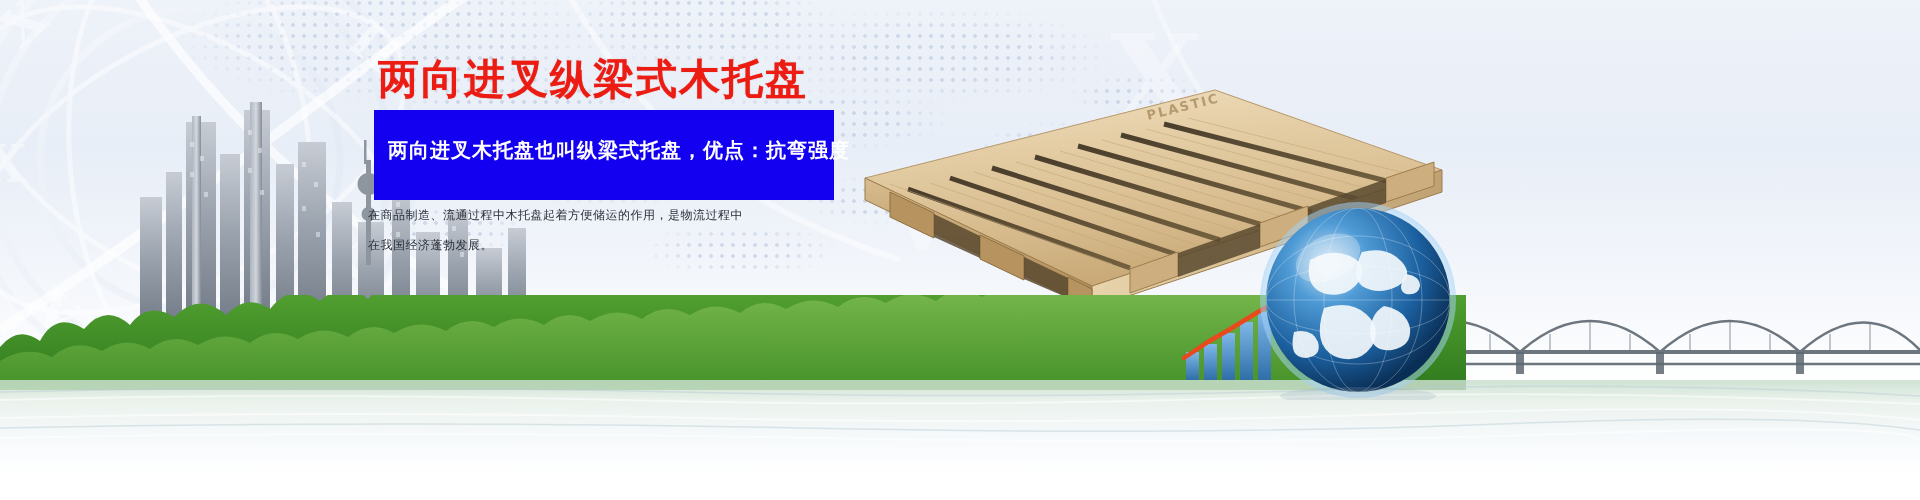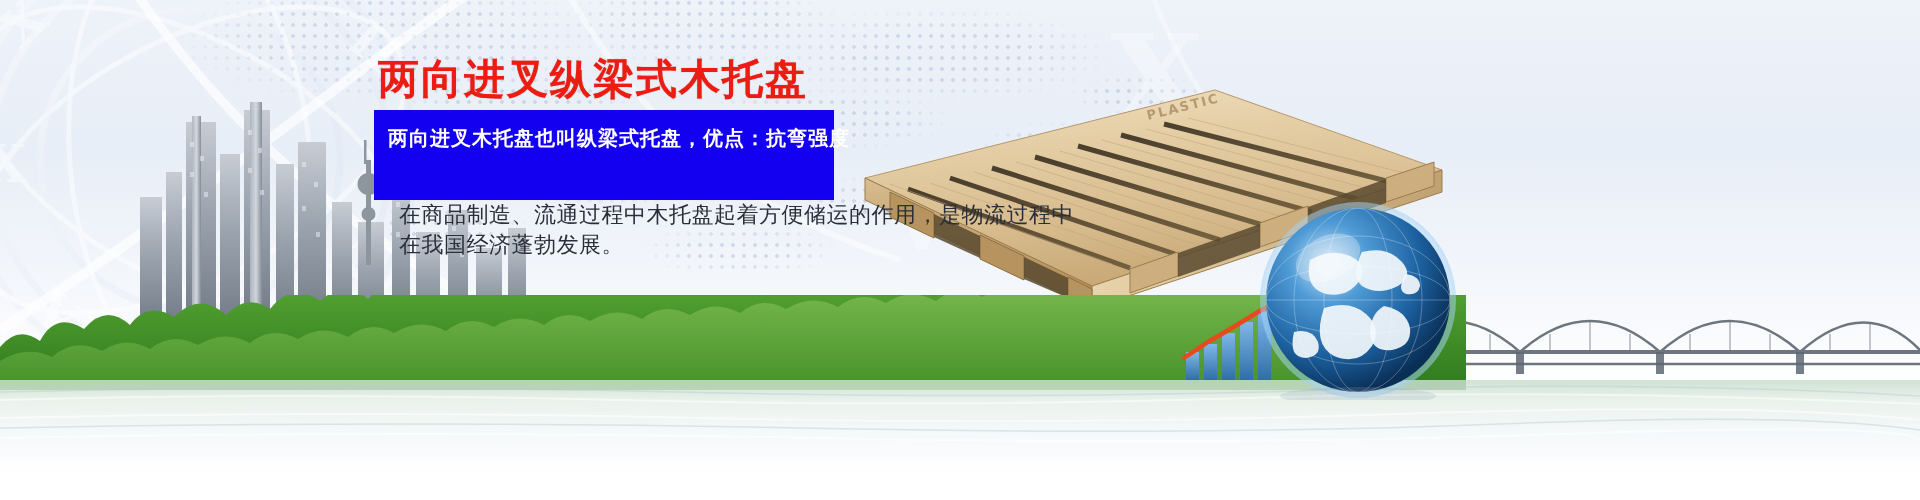--- a/index.html
+++ b/index.html
@@ -84,34 +84,33 @@
     color:#ED1C12;
     letter-spacing:2px;
     white-space:nowrap;
     font-family:"DejaVu Sans","Liberation Sans",sans-serif;
     text-shadow:0 0 1px rgba(200,0,0,.5);
   }
   .bluebox {
     position:absolute; left:374px; top:110px;
     width:460px; height:90px;
     background:#1400F0;
-    padding:9px 10px 0 14px;
+    padding:21px 10px 0 14px;
   }
   .bluebox .ln {
     color:#ffffff; font-weight:bold;
     font-size:20px; line-height:38px;
     white-space:nowrap; letter-spacing:1px;
   }
   .para {
     position:absolute; left:368px; top:200px;
     width:480px;
     color:#2a2f3a;
-    font-size:22px; line-height:30px;
+    font-size:12px; line-height:30px;
     letter-spacing:.5px;
-    margin-left:31px;
   }
   .para .ln { white-space:nowrap; }
 
   
   .pallet { position:absolute; left:830px; top:58px; width:620px; height:260px; }
 
   
   .globe { position:absolute; left:1258px; top:200px; width:200px; height:200px; }
 
   

